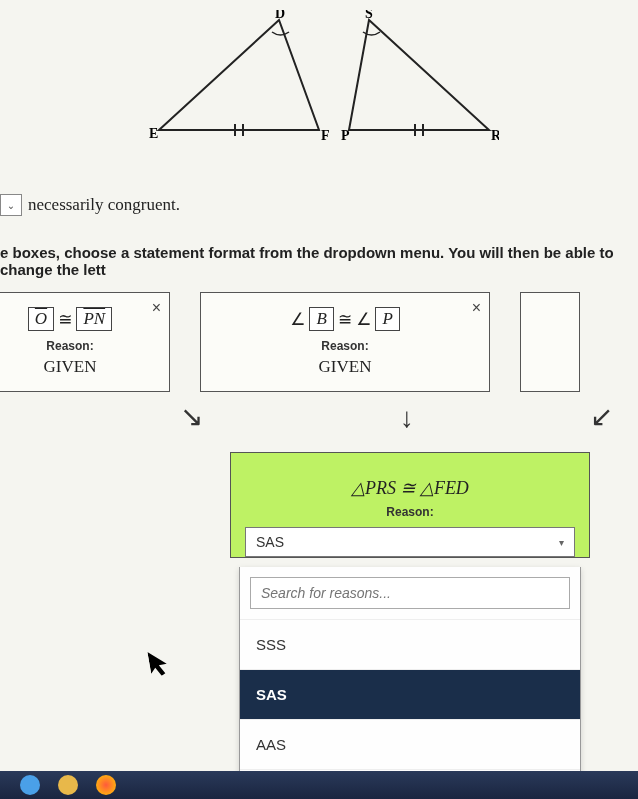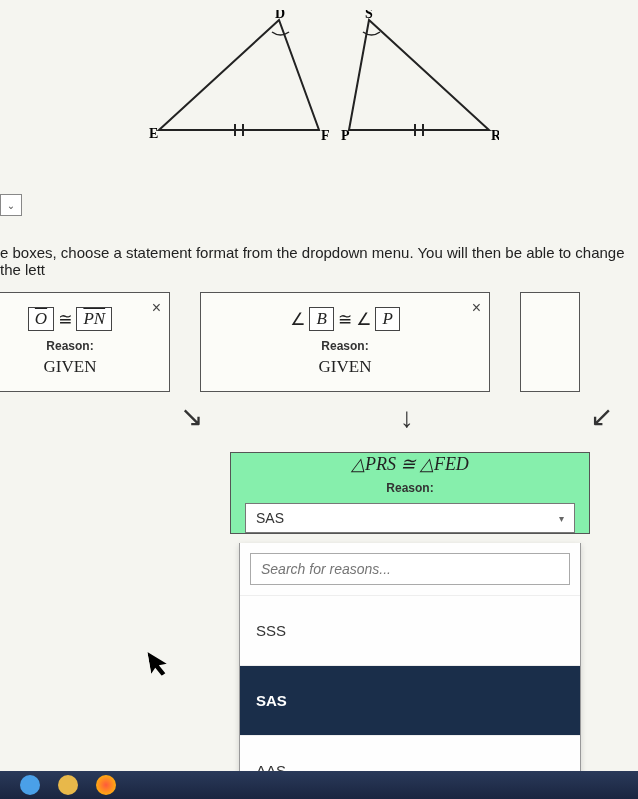--- a/index.html
+++ b/index.html
@@ -37,21 +37,21 @@
     border: 1px solid #888;
     background: #fff;
     display: flex;
     align-items: center;
     justify-content: center;
     font-size: 10px;
     color: #555;
   }
   .instruction {
     font-size: 15px;
-    font-weight: normal;
+    font-weight: bold;
     padding: 18px 0 14px 0;
     color: #222;
     font-family: Arial, sans-serif;
   }
   .cards-row {
     display: flex;
     gap: 30px;
     position: relative;
   }
   .card {
@@ -114,22 +114,22 @@
     position: absolute;
     font-size: 28px;
     color: #333;
   }
   .conclusion-wrap {
     margin-left: 230px;
     width: 360px;
   }
   .conclusion-card {
     border: 1.5px solid #555;
-    background: #86efac;
-    padding: 0 14px 0 14px;
+    background: #bef264;
+    padding: 24px 14px 0 14px;
   }
   .conc-stmt {
     text-align: center;
     font-family: 'Times New Roman', serif;
     font-size: 18px;
     font-style: italic;
     padding-bottom: 4px;
   }
   .select-box {
     border: 1px solid #777;
@@ -155,21 +155,21 @@
     border: 1px solid #aaa;
     padding: 7px 10px;
     font-size: 14px;
     font-family: Arial, sans-serif;
     color: #aaa;
     font-style: italic;
     background: #fff;
     width: calc(100% - 20px);
   }
   .opt {
-    padding: 26px 16px;
+    padding: 16px 16px;
     font-size: 15px;
     font-family: Arial, sans-serif;
     color: #333;
     border-top: 1px solid #eee;
     cursor: pointer;
   }
   .opt.selected {
     background: #1a2e4a;
     color: #fff;
     font-weight: bold;
@@ -227,20 +227,21 @@
       <line x1="284" y1="114" x2="284" y2="126" stroke="#222" stroke-width="2"></line>
 
       <path d="M 224 22 A 14 14 0 0 0 241 22" fill="none" stroke="#222" stroke-width="1.5"></path>
     </svg>
   </div>
 
   <div class="sentence-row">
     <div class="mini-dropdown">
       <span>⌄</span>
     </div>
+    <span>necessarily congruent.</span>
   </div>
 
   <div class="instruction">e boxes, choose a statement format from the dropdown menu. You will then be able to change the lett</div>
 
   <div class="cards-row">
 
     <div class="card left">
       <span class="close-x">×</span>
       <div class="stmt">
         <span class="boxed overline">O</span>

